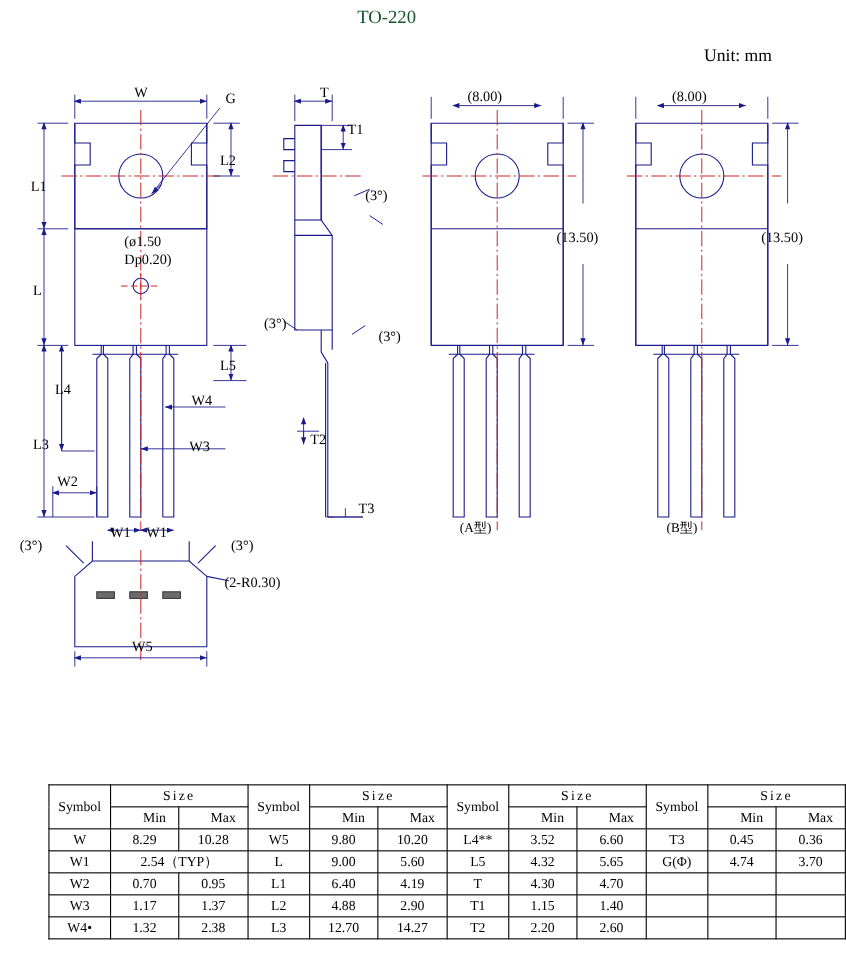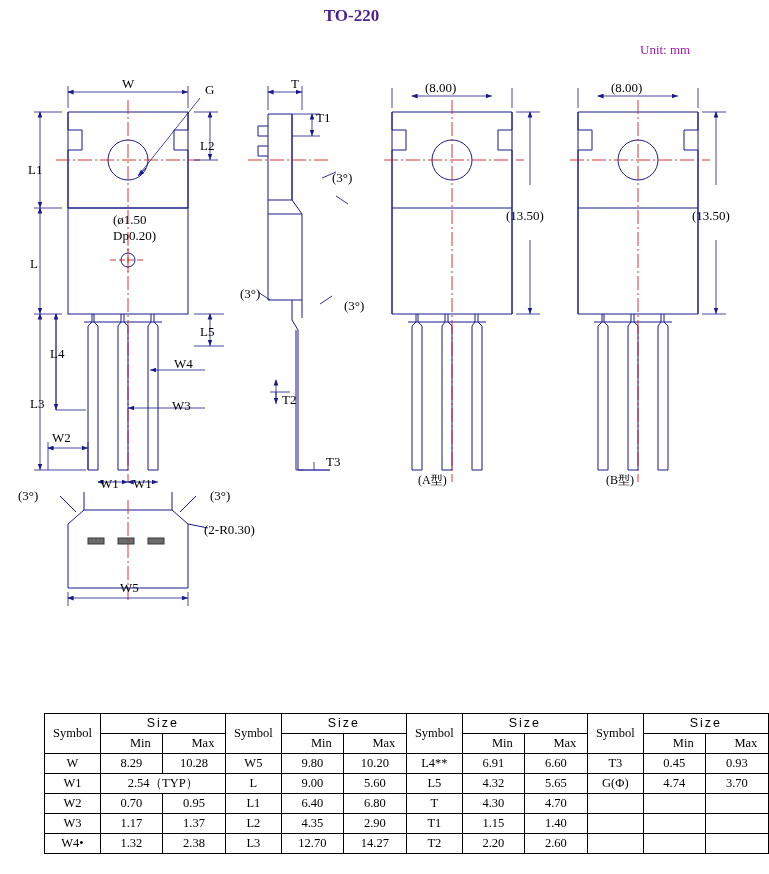--- a/index.html
+++ b/index.html
@@ -21,29 +21,28 @@
     height: 874px;
   }
   .title {
     position: absolute;
     top: 6px;
     left: 0;
     width: 703px;
     text-align: center;
     font-size: 17px;
     font-family: "Liberation Serif", serif;
-    color: #4c1d95;
-    font-weight: bold;
+    color: #14532d;
   }
   .unit {
     position: absolute;
     top: 42px;
     left: 640px;
-    font-size: 13px;
-    color: #a21caf;
+    font-size: 16px;
+    color: #000000;
   }
   svg.drawing {
     position: absolute;
     top: 0;
     left: 0;
   }
   
   .dimtable {
     position: absolute;
     left: 44px;
@@ -62,21 +61,21 @@
   }
   .dimtable .sym {
     width: 62px;
     margin-left: 28px;
   }
   .dimtable .num {
     width: 56px;
     padding-left: 20px;
   }
   .dimtable .sizehdr {
-    font-family: Liberation Sans, sans-serif;
+    font-family: Liberation Serif, serif;
     letter-spacing: 2px;
   }
   .span2 {
     letter-spacing: 0;
   }
 </style>
 </head>
 <body>
 
 <div id="root">
@@ -329,25 +328,25 @@
     </tr>
 
     <tr>
       <td>W</td>
       <td>8.29</td>
       <td>10.28</td>
       <td>W5</td>
       <td>9.80</td>
       <td>10.20</td>
       <td>L4**</td>
-      <td>6.91</td>
+      <td>3.52</td>
       <td>6.60</td>
       <td>T3</td>
       <td>0.45</td>
-      <td>0.93</td>
+      <td>0.36</td>
     </tr>
 
     <tr>
       <td>W1</td>
       <td class="span2" colspan="2">2.54（TYP）</td>
       <td>L</td>
       <td>9.00</td>
       <td>5.60</td>
       <td>L5</td>
       <td>4.32</td>
@@ -356,35 +355,35 @@
       <td>4.74</td>
       <td>3.70</td>
     </tr>
 
     <tr>
       <td>W2</td>
       <td>0.70</td>
       <td>0.95</td>
       <td>L1</td>
       <td>6.40</td>
-      <td>6.80</td>
+      <td>4.19</td>
       <td>T</td>
       <td>4.30</td>
       <td>4.70</td>
       <td></td>
       <td></td>
       <td></td>
     </tr>
 
     <tr>
       <td>W3</td>
       <td>1.17</td>
       <td>1.37</td>
       <td>L2</td>
-      <td>4.35</td>
+      <td>4.88</td>
       <td>2.90</td>
       <td>T1</td>
       <td>1.15</td>
       <td>1.40</td>
       <td></td>
       <td></td>
       <td></td>
     </tr>
 
     <tr>

